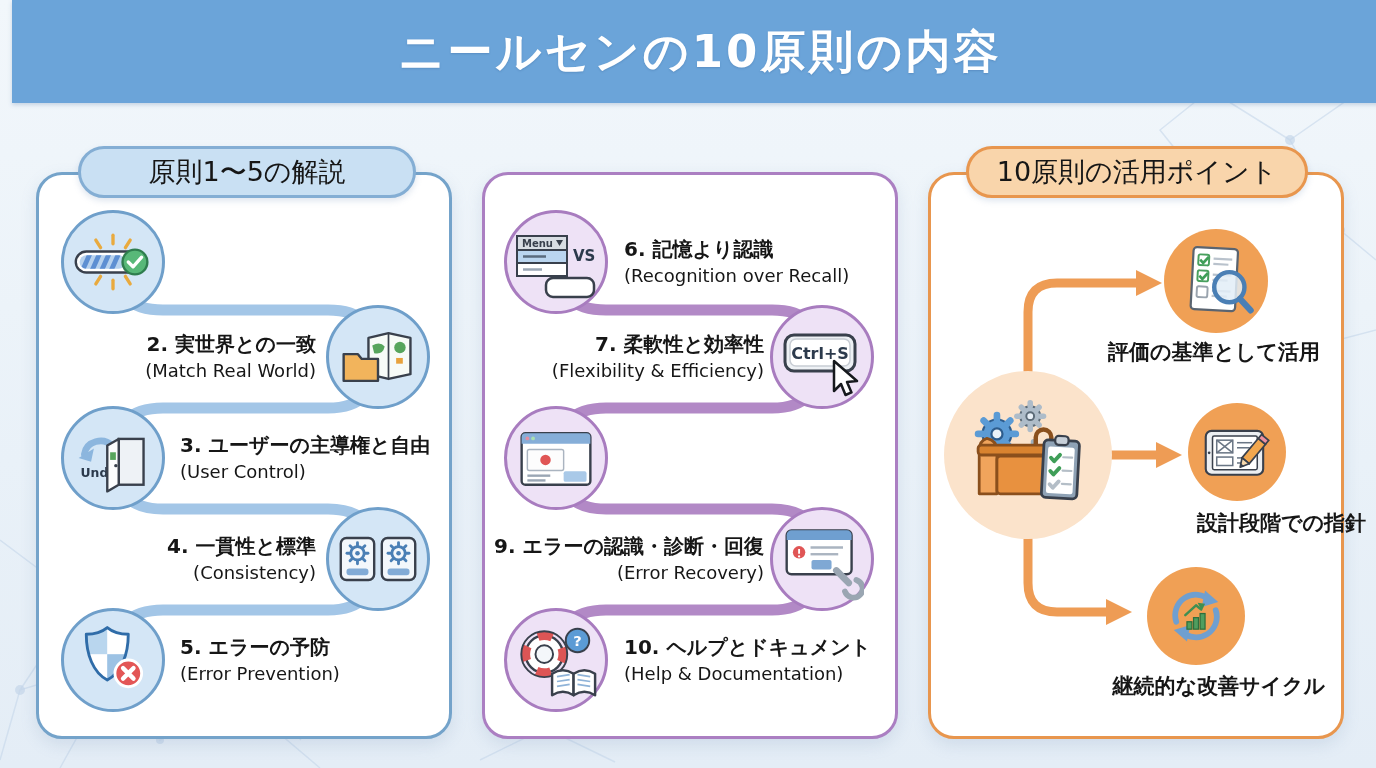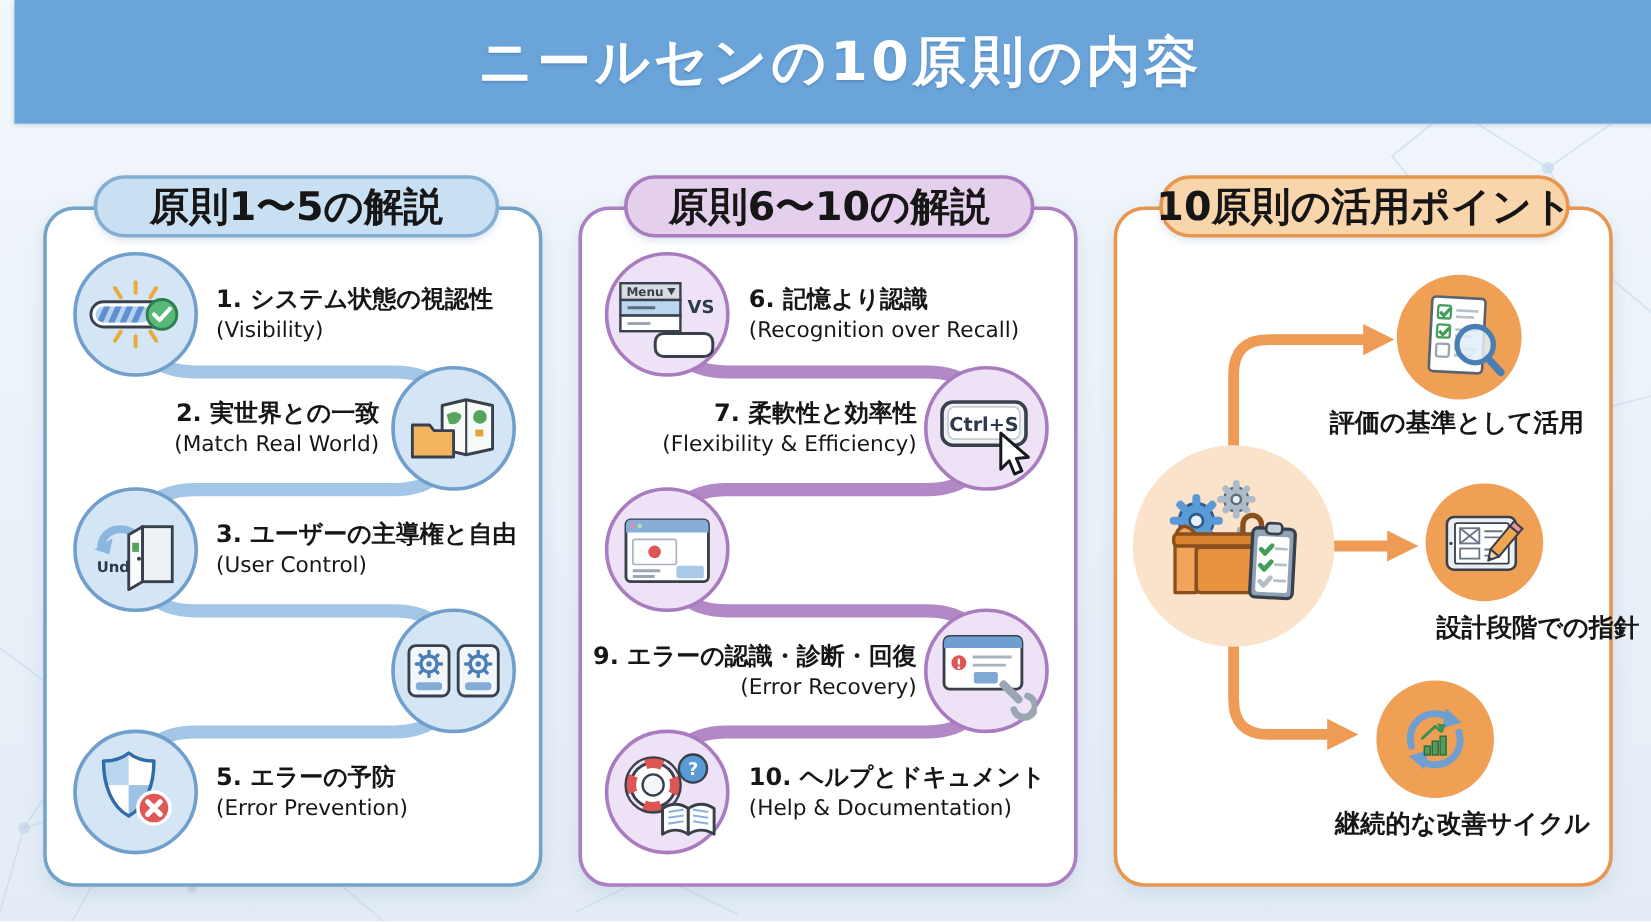--- a/index.html
+++ b/index.html
@@ -14,21 +14,21 @@
     display:flex;align-items:center;justify-content:center;
     box-shadow:0 2px 4px rgba(70,110,160,.25);margin-left:12px;}
   .banner-title{color:#ffffff;font-size:45px;font-weight:bold;letter-spacing:3px;
     text-shadow:0 1px 2px rgba(40,80,130,.25);white-space:nowrap;}
   
   .panel{top:172px;width:410px;height:561px;background:#ffffff;border-radius:26px;
     border:3px solid;box-shadow:0 6px 16px rgba(110,140,180,.18);}
   .pill{top:146px;height:46px;border-radius:26px;border:3px solid;
     display:flex;align-items:center;justify-content:center;
     box-shadow:0 3px 6px rgba(110,140,180,.22);}
-  .pill-label{font-size:33px;font-weight:bold;white-space:nowrap;}
+  .pill-label{font-size:27px;font-weight:normal;white-space:nowrap;}
   
   .icircle{width:104px;height:104px;border-radius:50%;border:3px solid;
     display:flex;align-items:center;justify-content:center;box-sizing:border-box;}
   .c-blue{background:#d4e6f6;border-color:#6f9fca;}
   .c-purple{background:#eee2f6;border-color:#a87cbf;text-align:right;}
   
   .rowtext{line-height:27px;}
   .rowtext .jp{font-size:20px;font-weight:bold;white-space:nowrap;}
   .rowtext .en{font-size:18px;font-weight:normal;white-space:nowrap;line-height:25px;}
   .ta-r{text-align:right;}
@@ -91,23 +91,20 @@
     <g fill="#ee9c55" stroke="none">
       <polygon points="1136,270 1136,296 1162,283"></polygon>
       <polygon points="1156,442 1156,468 1182,455"></polygon>
       <polygon points="1106,599 1106,625 1132,612"></polygon>
     </g>
   </svg>
 
   <div class="abs pill" style="left:78px;width:332px;background:#c9e0f3;border-color:#84aed4;">
     <span class="pill-label">原則1〜5の解説</span>
   </div>
-  <div class="abs pill" style="left:520px;width:336px;background:#e4cfed;border-color:#a87cbf;">
-    <span class="pill-label">原則6〜10の解説</span>
-  </div>
   <div class="abs pill" style="left:966px;width:336px;background:#f9d5ab;border-color:#e8964e;">
     <span class="pill-label">10原則の活用ポイント</span>
   </div>
 
   <div class="abs icircle c-blue" style="left:61px;top:210px;">
     <svg width="84" height="84" viewBox="0 0 88 88">
       <g stroke="#e9aa3e" stroke-width="3.5" stroke-linecap="round">
         <line x1="44" y1="16" x2="44" y2="25"></line>
           <line x1="26" y1="21" x2="31" y2="29"></line>
           <line x1="62" y1="21" x2="57" y2="29"></line>
@@ -123,24 +120,20 @@
       <g clip-path="url(#pgclip)" stroke="#5d8fd2" stroke-width="5">
         <line x1="12" y1="53" x2="20" y2="35"></line>
           <line x1="22" y1="53" x2="30" y2="35"></line>
         <line x1="32" y1="53" x2="40" y2="35"></line>
           <line x1="42" y1="53" x2="50" y2="35"></line>
       </g>
       <circle cx="67" cy="44" r="13" fill="#58b878" stroke="#2f7d4e" stroke-width="2.5"></circle>
       <path d="M60 44 l5 5 l9 -10" stroke="#ffffff" stroke-width="3.5" fill="none" stroke-linecap="round" stroke-linejoin="round"></path>
     </svg>
   </div>
-  <div class="abs rowtext" style="left:180px;top:236px;">
-    <div class="jp">1. システム状態の視認性</div>
-    <div class="en">(Visibility)</div>
-  </div>
 
   <div class="abs rowtext ta-r" style="right:1060px;top:331px;">
     <div class="jp">2. 実世界との一致</div>
     <div class="en">(Match Real World)</div>
   </div>
   <div class="abs icircle c-blue" style="left:326px;top:305px;">
     <svg width="84" height="84" viewBox="0 0 88 88">
       <path d="M34 24 L55 19 L78 24 L78 62 L55 67 L34 62 Z" fill="#f7fbf7" stroke="#39404c" stroke-width="2.5" stroke-linejoin="round"></path>
       <line x1="55" y1="19" x2="55" y2="67" stroke="#39404c" stroke-width="1.8"></line>
       <path d="M38 32 q8 -5 13 1 q-2 9 -11 7 z" fill="#57a55c"></path>
@@ -159,20 +152,24 @@
       <path d="M50 24 L38 31 L38 79 L50 72 Z" fill="#fbfcfd" stroke="#39404c" stroke-width="2.5" stroke-linejoin="round"></path>
       <rect x="41" y="38" width="6" height="8" fill="#57a55c"></rect>
       <circle cx="47" cy="52" r="1.8" fill="#39404c"></circle>
     </svg>
   </div>
   <div class="abs rowtext" style="left:180px;top:432px;">
     <div class="jp">3. ユーザーの主導権と自由</div>
     <div class="en">(User Control)</div>
   </div>
 
+  <div class="abs rowtext ta-r" style="right:1060px;top:533px;">
+    <div class="jp">4. 一貫性と標準</div>
+    <div class="en">(Consistency)</div>
+  </div>
   <div class="abs icircle c-blue" style="left:326px;top:507px;">
     <svg width="84" height="84" viewBox="0 0 88 88">
       <g>
         <rect x="5" y="22" width="35" height="44" rx="6" fill="#f3f7fb" stroke="#39404c" stroke-width="2.5"></rect>
         <circle cx="22.5" cy="38" r="7" fill="none" stroke="#4a7fb5" stroke-width="3"></circle>
         <circle cx="22.5" cy="38" r="2.4" fill="#4a7fb5"></circle>
         <g stroke="#4a7fb5" stroke-width="3" stroke-linecap="round">
           <line x1="22.5" y1="27" x2="22.5" y2="30"></line>
             <line x1="22.5" y1="46" x2="22.5" y2="49"></line>
           <line x1="11.5" y1="38" x2="14.5" y2="38"></line>

